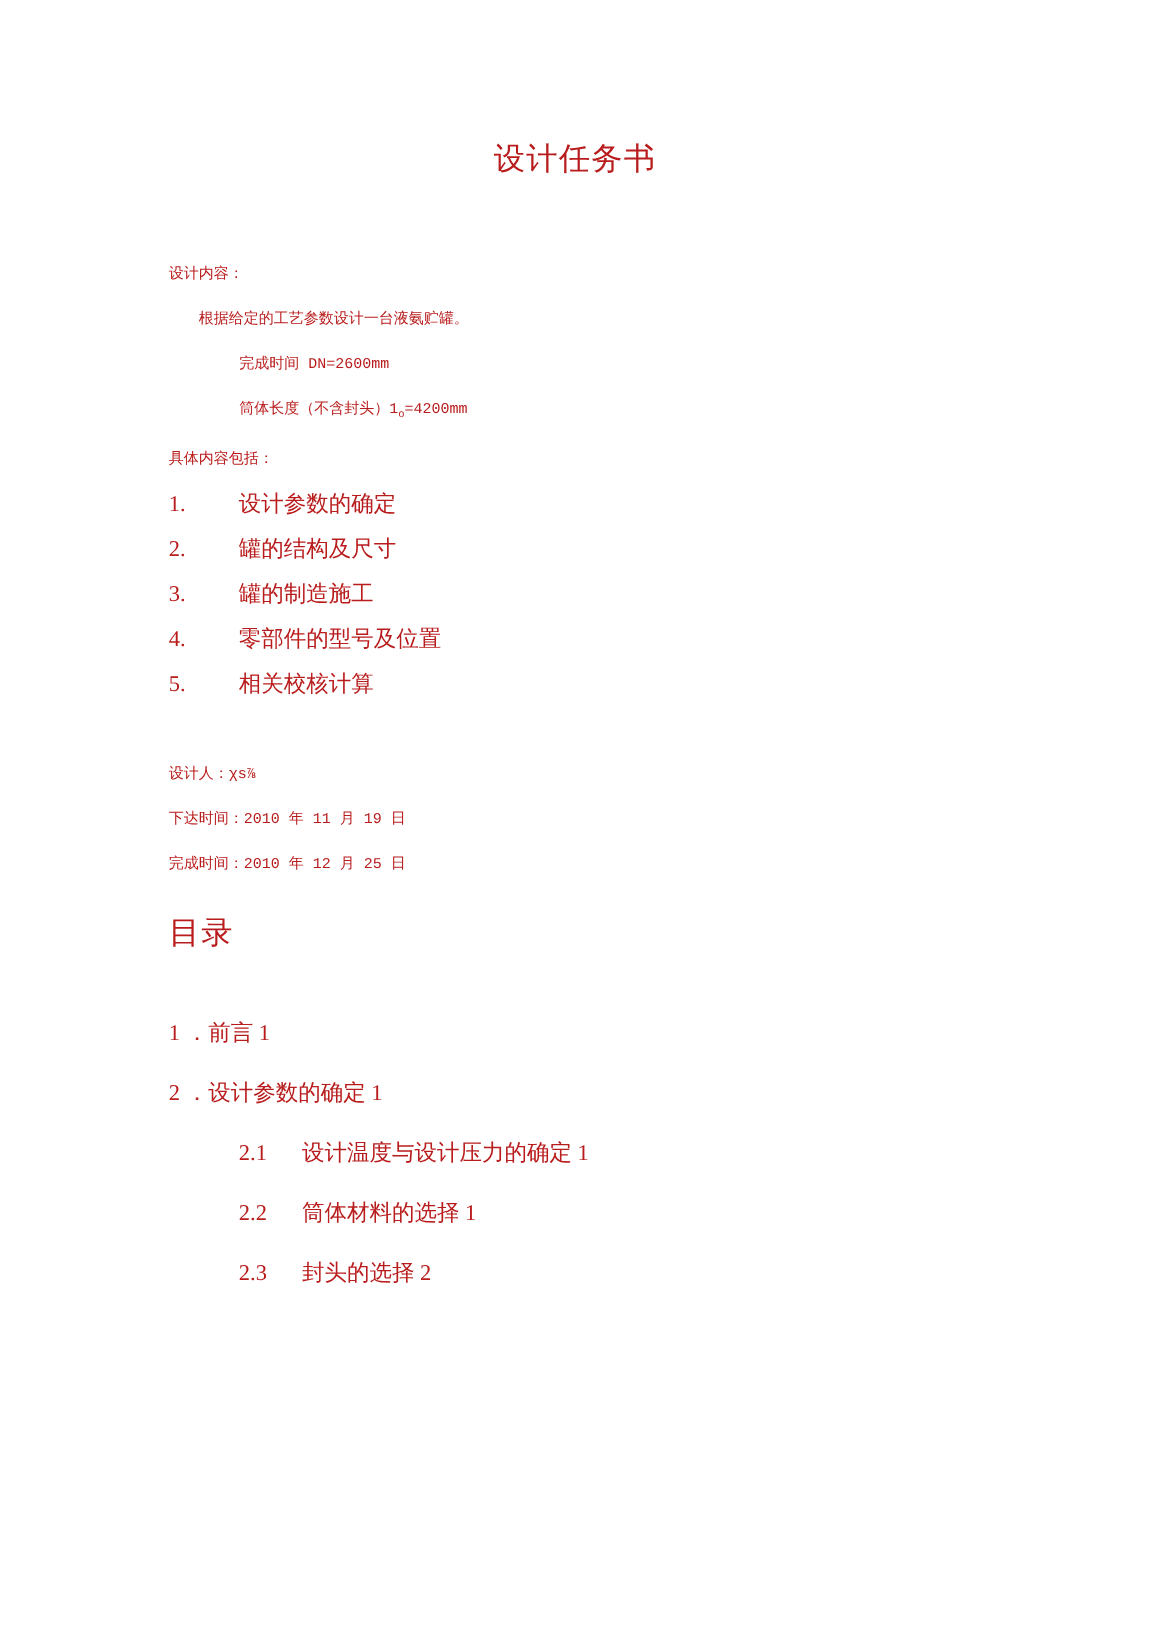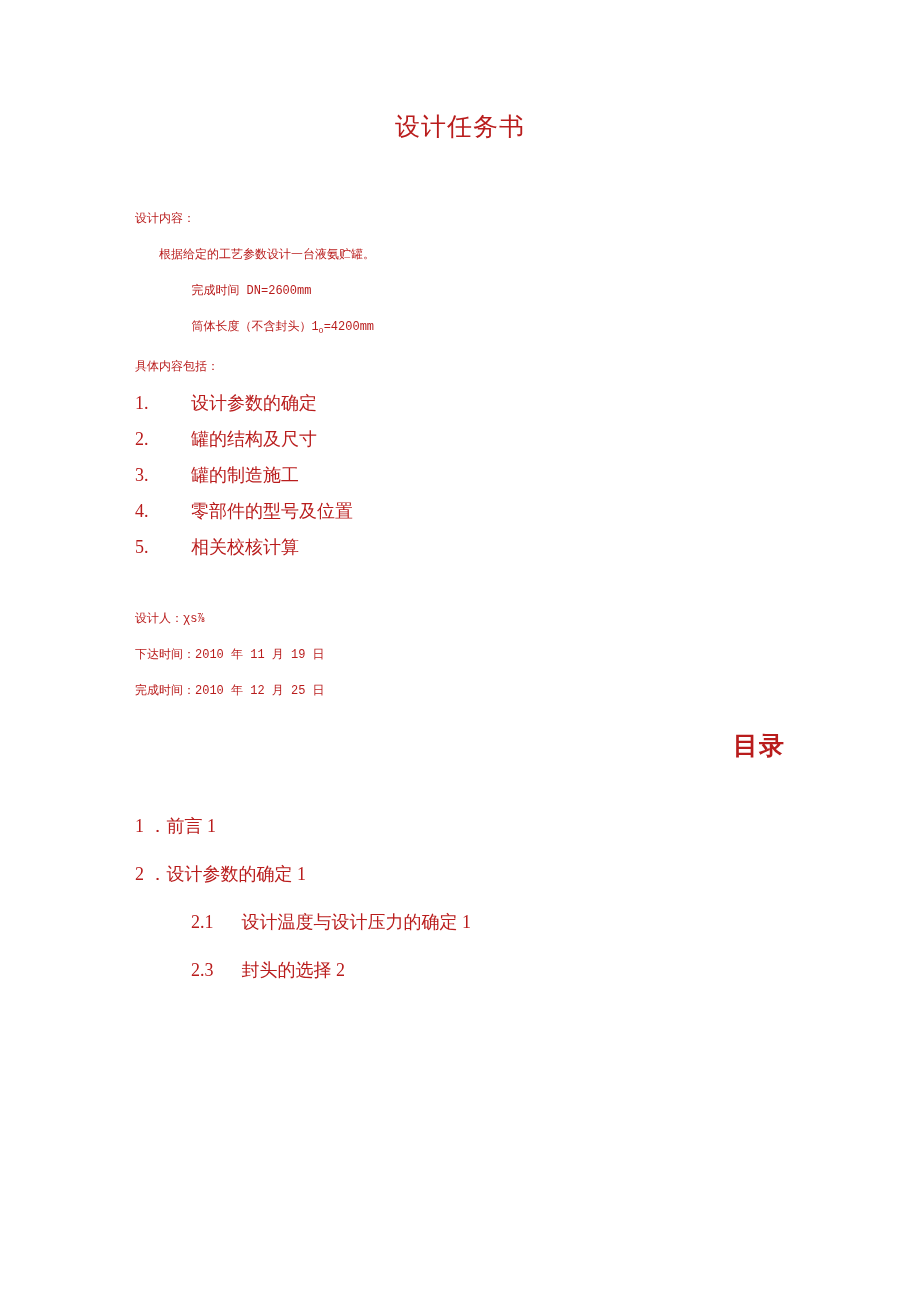--- a/index.html
+++ b/index.html
@@ -35,26 +35,25 @@
     .list-item {
       display: flex;
       font-size: 18px;
       line-height: 36px;
     }
     .list-num {
       width: 56px;
       flex-shrink: 0;
     }
     .subtitle {
-      text-align: right;
+      text-align: left;
       font-size: 25px;
       margin-top: 20px;
       margin-bottom: 40px;
       letter-spacing: 1px;
-      font-weight: bold;
     }
     .toc-line {
       font-size: 18px;
       line-height: 48px;
     }
     .toc-sub {
       padding-left: 56px;
     }
     .toc-subnum {
       display: inline-block;
@@ -126,18 +125,23 @@
     <span>．</span><span>设计参数的确定</span>
     <span>1</span>
   </div>
 
   <div class="toc-line toc-sub">
     <span class="toc-subnum">2.1</span>
     <span>设计温度与设计压力的确定</span>
     <span>1</span>
   </div>
   <div class="toc-line toc-sub">
+    <span class="toc-subnum">2.2</span>
+    <span>筒体材料的选择</span>
+    <span>1</span>
+  </div>
+  <div class="toc-line toc-sub">
     <span class="toc-subnum">2.3</span>
     <span>封头的选择</span>
     <span>2</span>
   </div>
 
 </div>
 
 </body></html>

